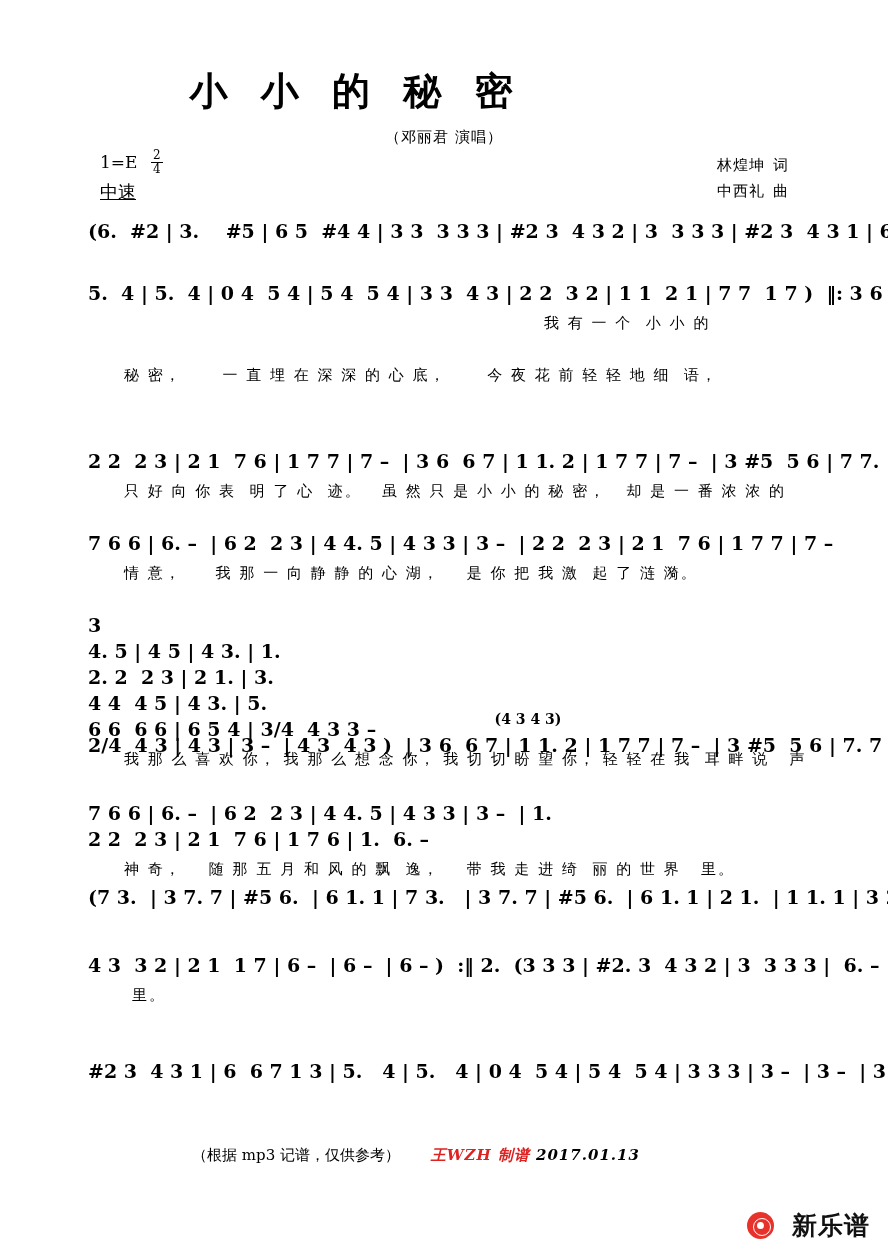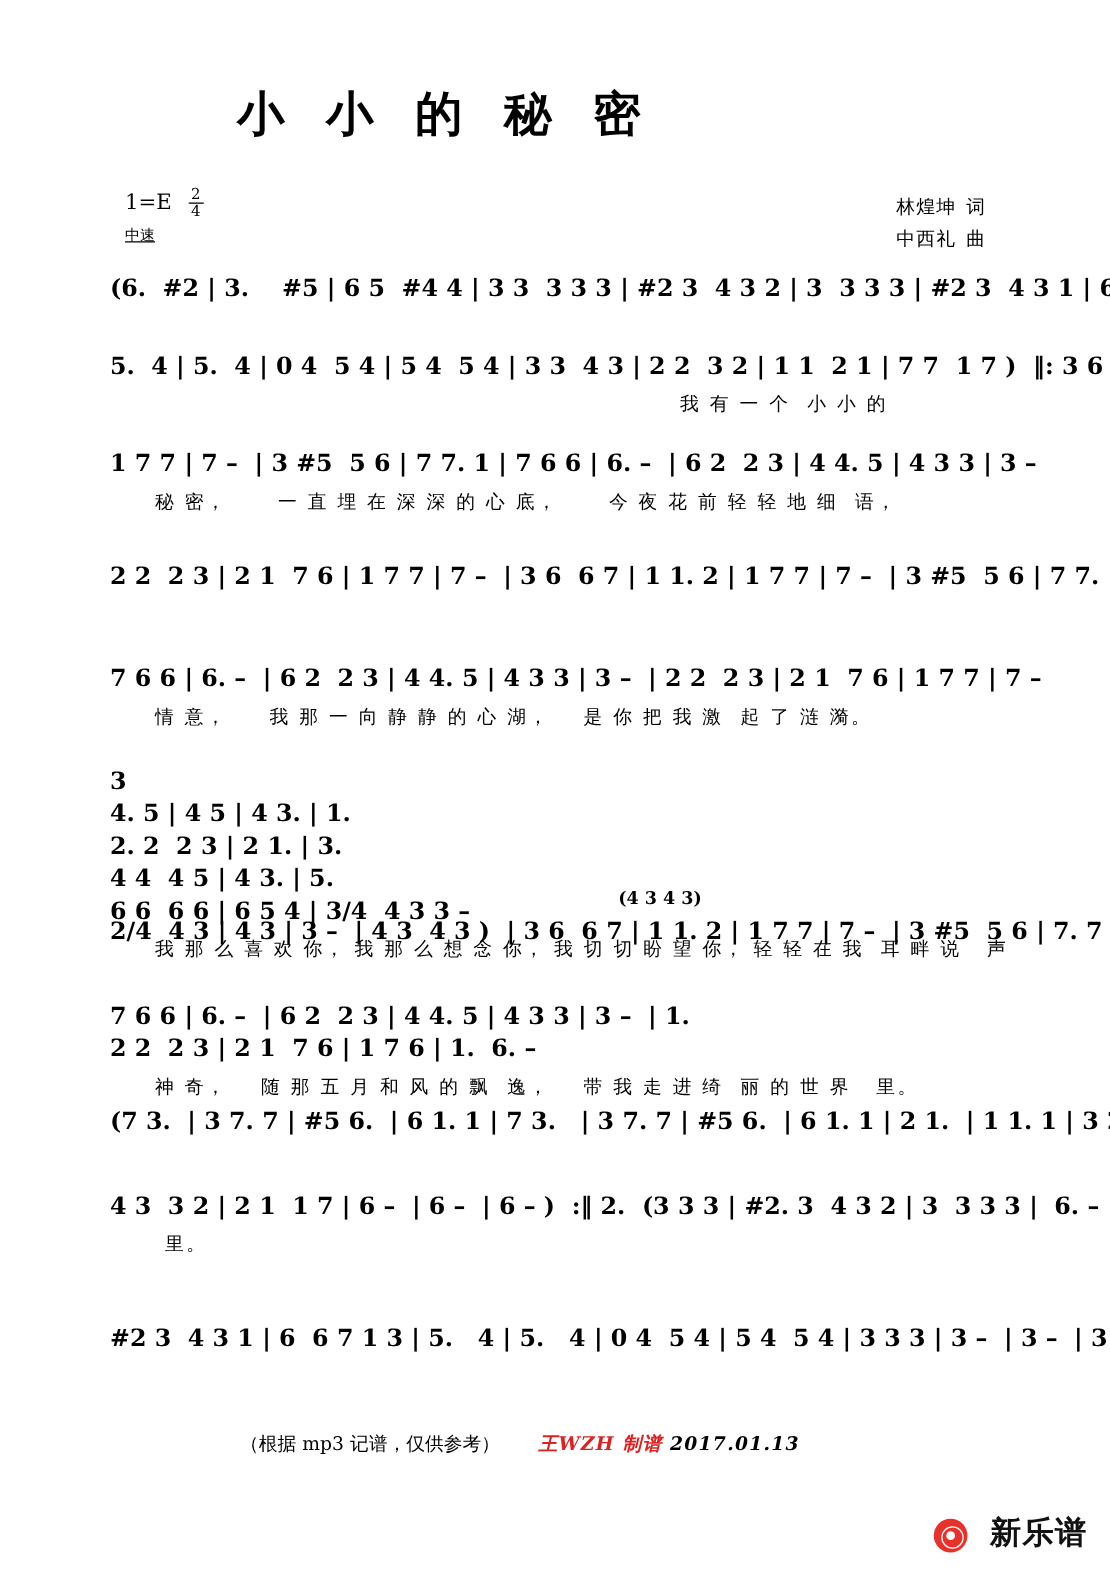--- a/index.html
+++ b/index.html
@@ -40,21 +40,21 @@
     font-size:12px;
     line-height:1.05;
     margin-left:8px;
     position:relative;
     top:-1px;
   }
   .keysig .frac .num{display:block;border-bottom:1.4px solid #000;padding:0 2px;}
   .keysig .frac .den{display:block;padding:0 2px;}
   .tempo{
     position:absolute;left:100px;top:180px;
-    font-size:12px;
+    font-size:18px;
     text-decoration:underline;
   }
 
   .credits{
     position:absolute;right:100px;top:152px;
     font-size:15px;
     line-height:26px;
     text-align:left;
     margin-left:42px;
   }
@@ -95,21 +95,21 @@
     color:#d22;
     font-style:italic;
     font-weight:bold;
     font-size:15px;
     letter-spacing:1px;
   }
   .stamp .date{color:#000;font-style:italic;font-weight:bold;margin-left:6px;}
 
   .brand{
     position:absolute;right:18px;bottom:14px;
-    display:flex;align-items:flex-end;gap:18px;
+    display:flex;align-items:center;gap:18px;
   }
   .brand .disc{
     width:27px;height:27px;border-radius:50%;
     background:#e8312a;
     position:relative;
     display:inline-block;
   }
   .brand .disc:after{
     content:"";position:absolute;left:50%;top:50%;
     width:7px;height:7px;margin:-3.5px 0 0 -3.5px;
@@ -124,20 +124,21 @@
     font-size:25px;font-weight:bold;color:#111;letter-spacing:1px;
     font-family:"DejaVu Sans", sans-serif;
   }
 </style>
 </head>
 <body>
 
 <div class="page">
 
   <div class="title">小 小 的 秘 密</div>
+  <div class="subtitle">（邓丽君 演唱）</div>
 
   <div class="keysig">
     <span>1=E</span>
     <span class="frac">
       <span class="num">2</span>
       <span class="den">4</span>
     </span>
   </div>
   <div class="tempo">中速</div>
 
@@ -153,26 +154,26 @@
   <div class="system" style="top:218px;">
     <div class="notes">(6.  #2 | 3.    #5 | 6 5  #4 4 | 3 3  3 3 3 | #2 3  4 3 2 | 3  3 3 3 | #2 3  4 3 1 | 6  6 7 1 3 |</div>
   </div>
 
   <div class="system" style="top:280px;">
     <div class="notes">5.  4 | 5.  4 | 0 4  5 4 | 5 4  5 4 | 3 3  4 3 | 2 2  3 2 | 1 1  2 1 | 7 7  1 7 )  ‖: 3 6  6 7 | 1 1. 2 |</div>
     <div class="lyrics indent-a">我 有 一 个  小 小 的</div>
   </div>
 
   <div class="system" style="top:358px;">
-    <div class="notes">1 7 7 | 7 –  | 3 #5  5 6 | 7 7. 1 | 7 6 6 | 6. –  | 6 2  2 3 | 4 4. 5 | 4 3 3 | 3 – </div>
     <div class="lyrics">秘 密，      一 直 埋 在 深 深 的 心 底，      今 夜 花 前 轻 轻 地 细  语，</div>
   </div>
 
   <div class="system" style="top:448px;">
     <div class="notes">2 2  2 3 | 2 1  7 6 | 1 7 7 | 7 –  | 3 6  6 7 | 1 1. 2 | 1 7 7 | 7 –  | 3 #5  5 6 | 7 7. 1 |</div>
+    <div class="lyrics">只 好 向 你 表  明 了 心  迹。   虽 然 只 是 小 小 的 秘 密，   却 是 一 番 浓 浓 的</div>
   </div>
 
   <div class="system" style="top:530px;">
     <div class="notes">7 6 6 | 6. –  | 6 2  2 3 | 4 4. 5 | 4 3 3 | 3 –  | 2 2  2 3 | 2 1  7 6 | 1 7 7 | 7 – </div>
     <div class="lyrics">情 意，     我 那 一 向 静 静 的 心 湖，    是 你 把 我 激  起 了 涟 漪。</div>
   </div>
 
   <div class="system" style="top:612px;">
     <div class="notes">3
 4. 5 | 4 5 | 4 3. | 1.

